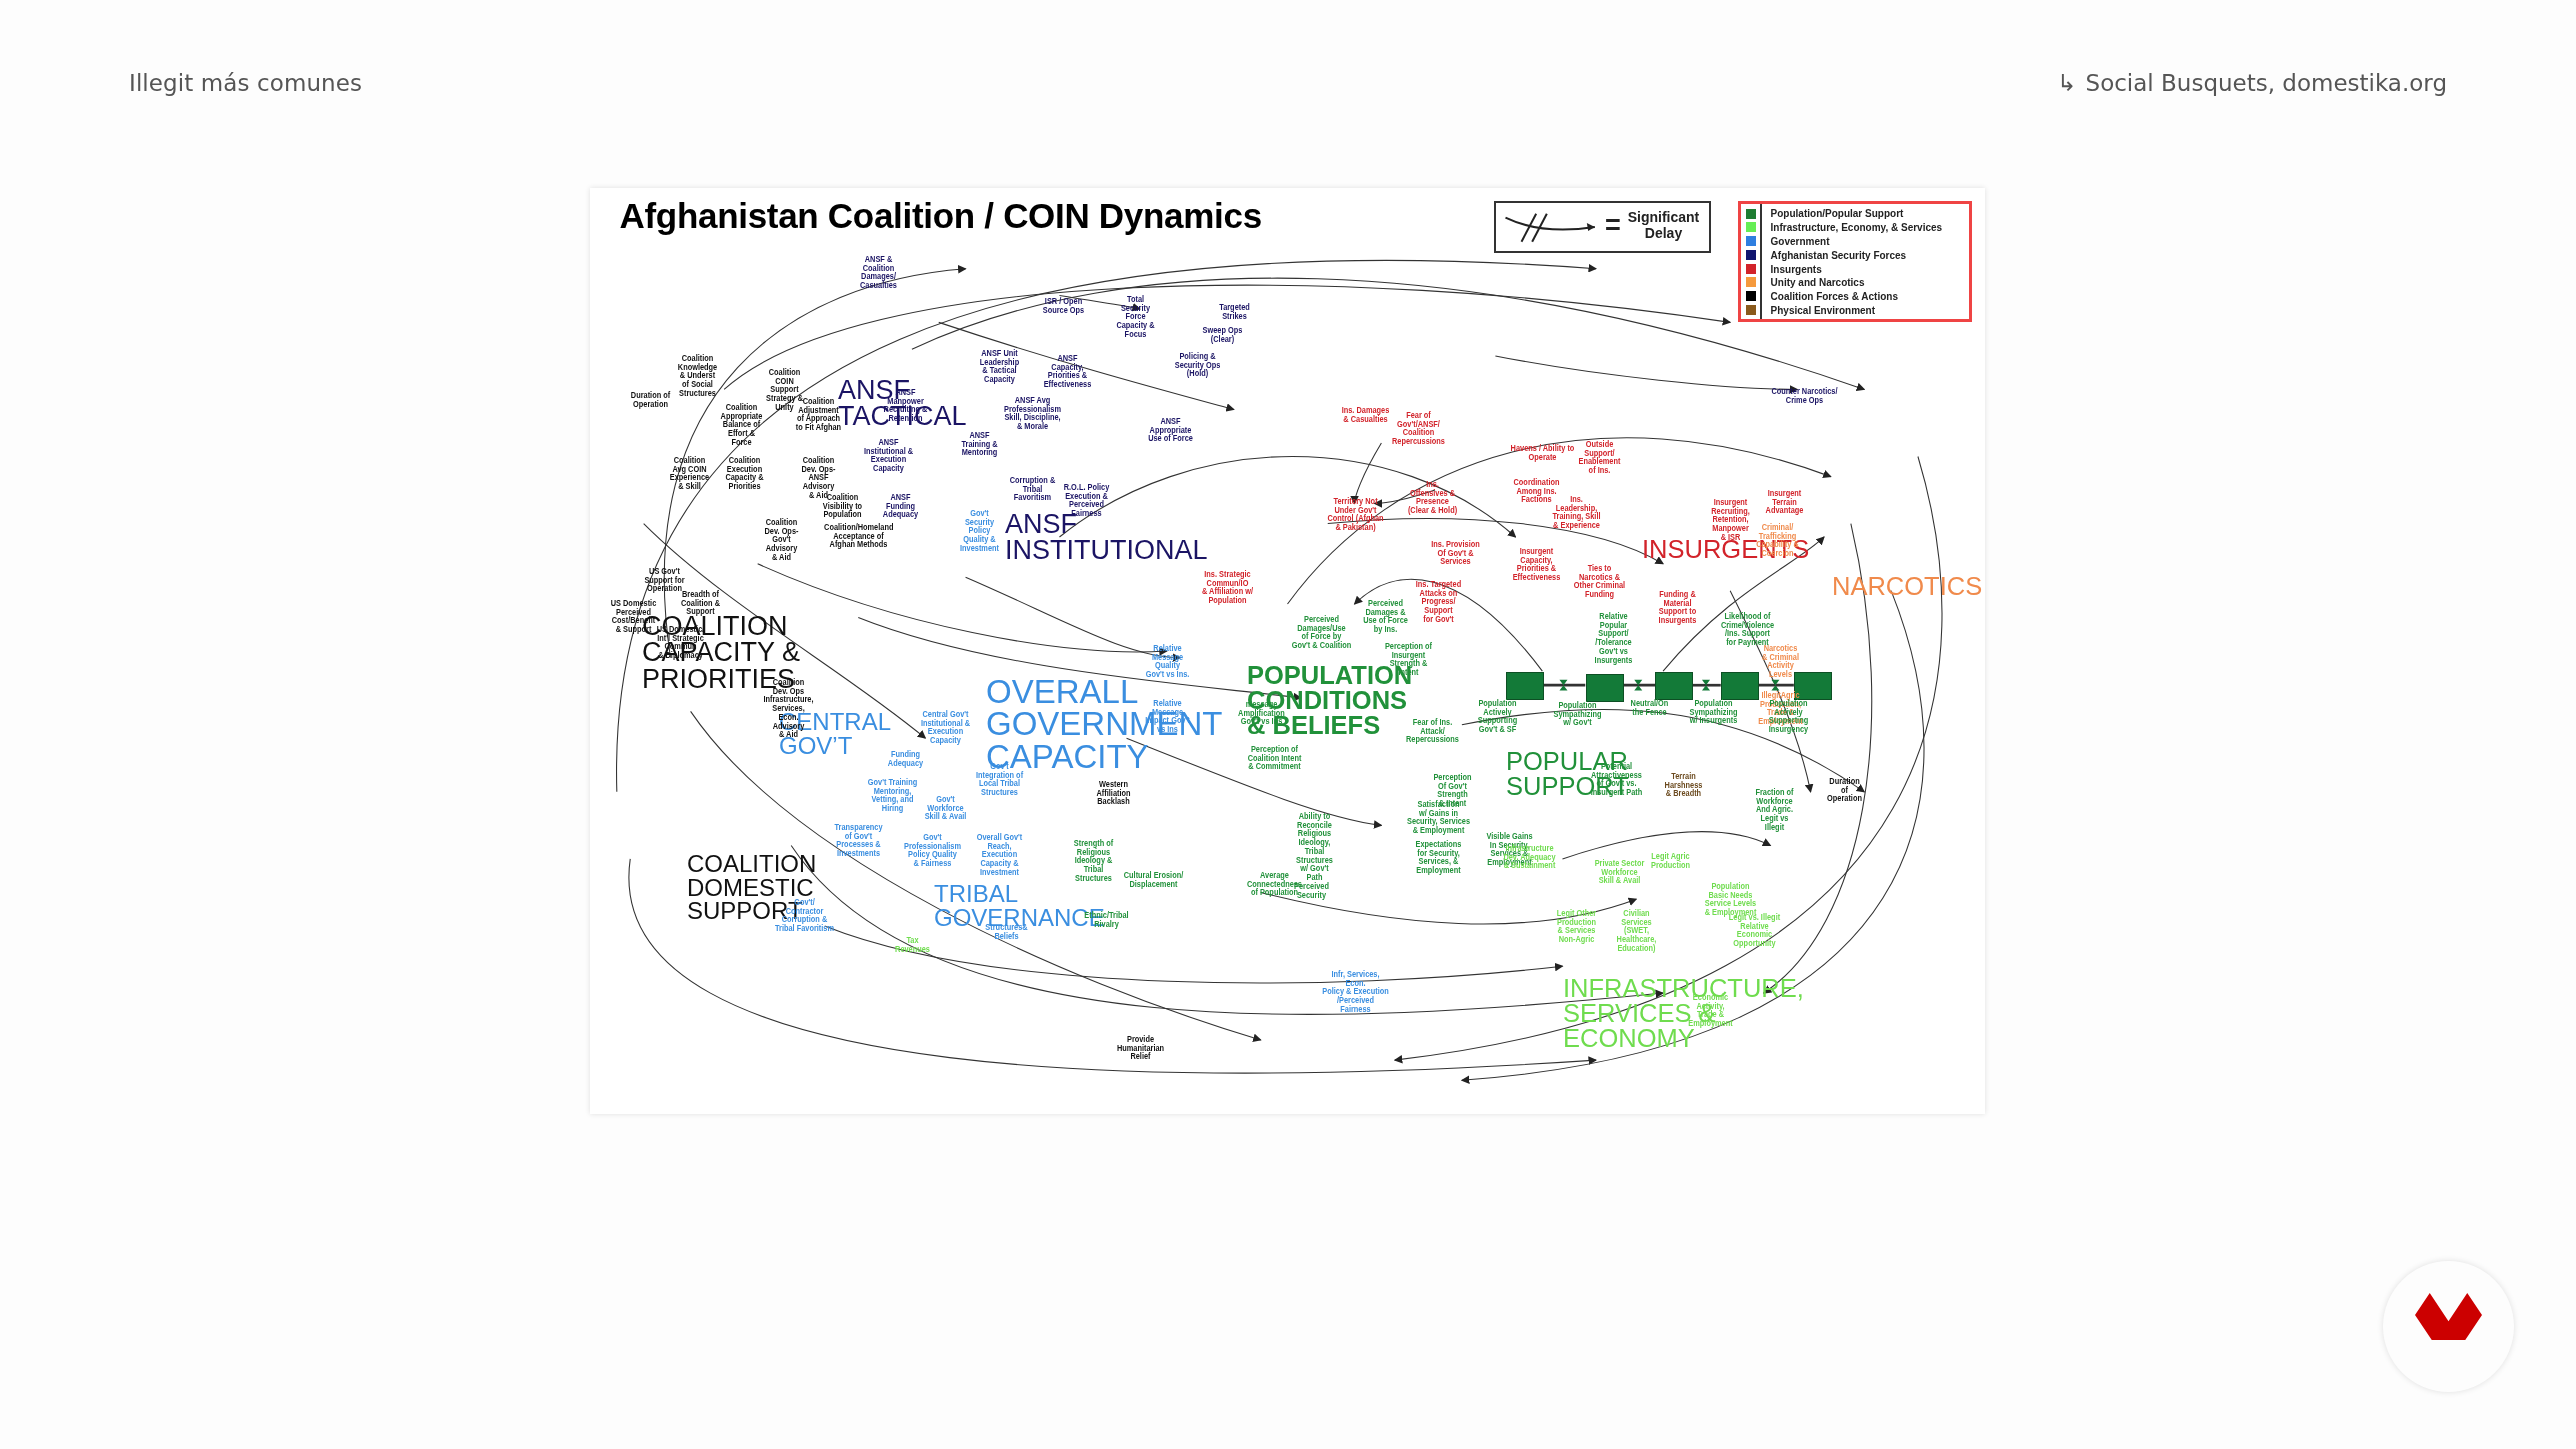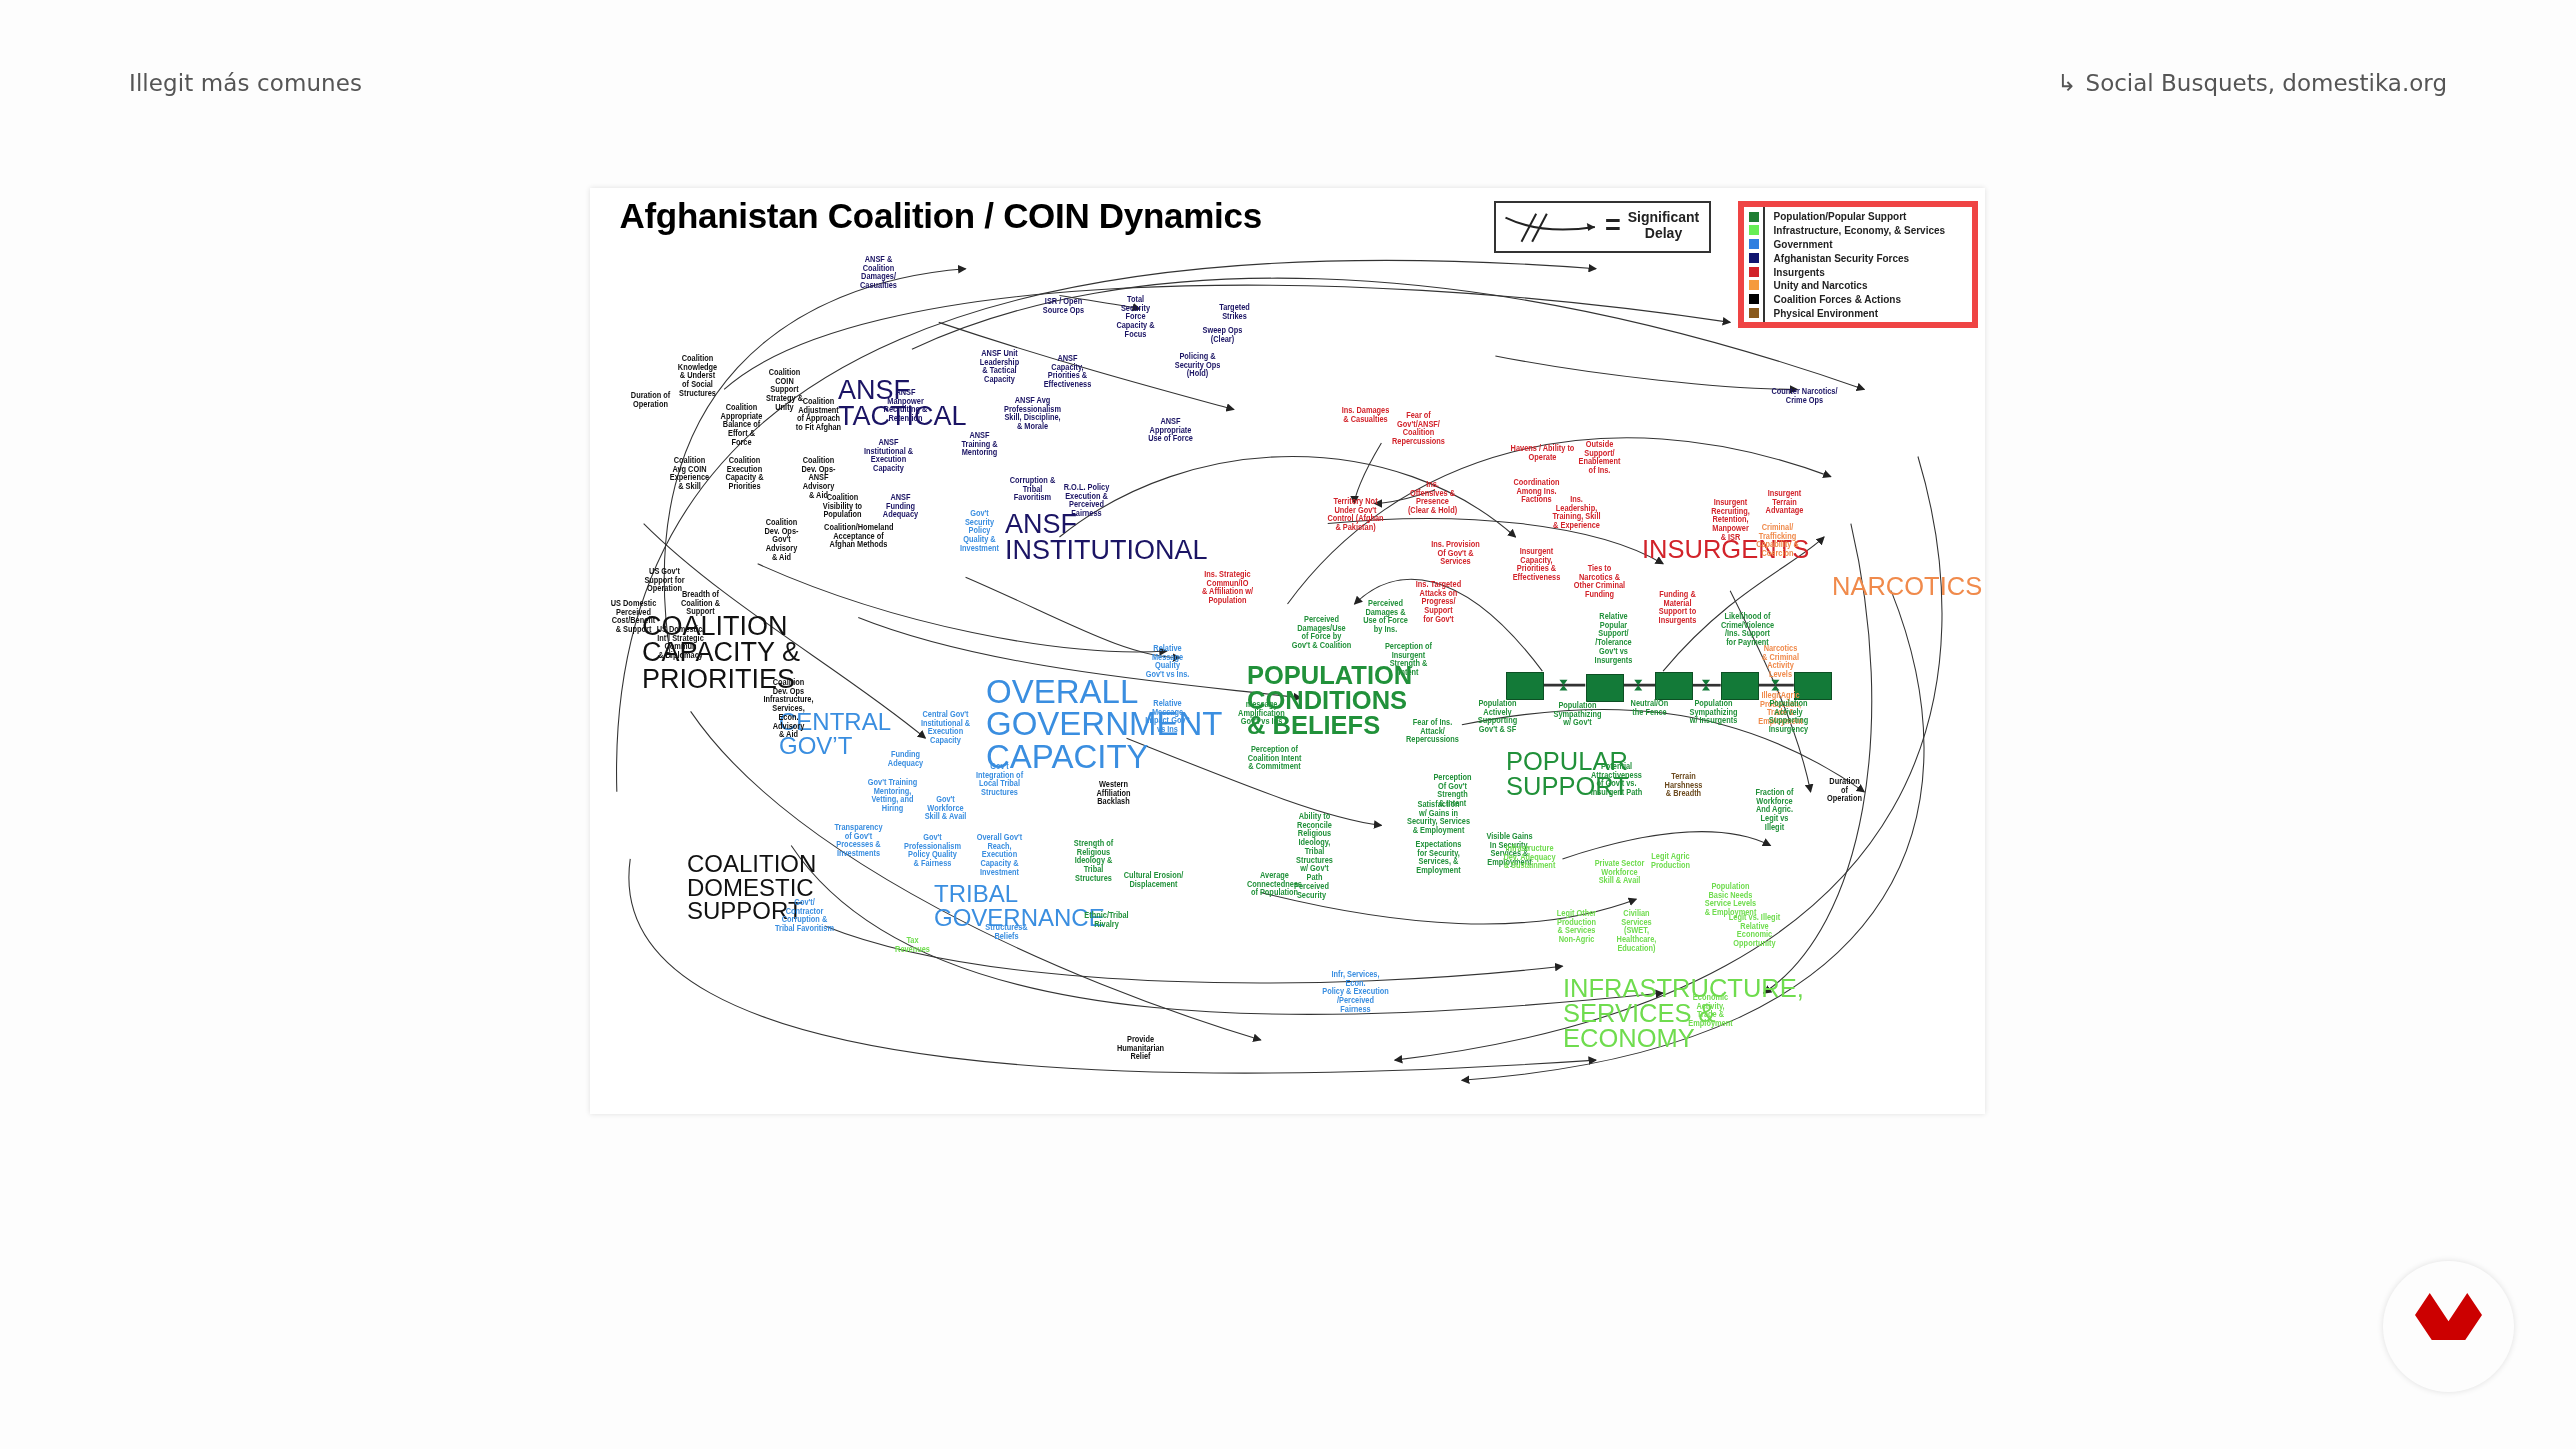--- a/index.html
+++ b/index.html
@@ -7,21 +7,21 @@
   .topbar-left{position:absolute;left:129px;top:70px;font-size:23px;color:#555;font-family:"DejaVu Sans",sans-serif;letter-spacing:0.1px;}
   .topbar-right{position:absolute;right:129px;top:70px;font-size:23px;color:#555;font-family:"DejaVu Sans",sans-serif;display:flex;align-items:center;gap:9.4px;}
   .topbar-right .arrow{font-size:23px;color:#555;}
   .slide{position:absolute;left:590px;top:188px;width:1395px;height:926px;background:#fff;box-shadow:0 0 5.4px rgba(0,0,0,0.12);}
   .slide svg{position:absolute;left:0;top:0;}
   .d-title{position:absolute;left:29.5px;top:8px;font-size:35px;font-weight:bold;color:#000;font-family:"Liberation Sans",sans-serif;letter-spacing:-0.3px;}
   .delay-box{position:absolute;left:904px;top:13.4px;width:213px;height:48px;border:2px solid #333;background:#fff;}
   .delay-box svg{position:absolute;left:5.4px;top:4px;}
   .delay-eq{position:absolute;left:109px;top:6.7px;font-size:27px;font-weight:bold;color:#222;}
   .delay-text{position:absolute;left:127px;top:5.4px;width:81px;text-align:center;font-size:14px;font-weight:bold;line-height:16px;color:#222;}
-  .legend{position:absolute;left:1148px;top:13.4px;width:228px;height:115px;border:6px solid #ef4444;background:#fff;}
+  .legend{position:absolute;left:1148px;top:13.4px;width:228px;height:115px;border:3px solid #ef4444;background:#fff;}
   .legend .sep{position:absolute;left:19px;top:0;width:2px;height:100%;background:#333;}
   .legend-row{position:absolute;left:5.4px;height:13.4px;display:flex;align-items:center;}
   .legend-row .sw{width:9.4px;height:10px;margin-right:14.8px;}
   .legend-row .lbl{font-size:10px;font-weight:bold;color:#222;white-space:nowrap;}
   .node{position:absolute;text-align:center;font-weight:bold;font-family:"Liberation Sans",sans-serif;font-size:8.7px;line-height:8.7px;white-space:pre-line;transform:scaleX(0.85);transform-origin:center top;}
   .cluster{position:absolute;font-family:"Liberation Sans",sans-serif;line-height:0.98;white-space:pre-line;font-weight:normal;}
   .stock{position:absolute;width:36px;height:25.5px;background:#137a38;border:0.7px solid #0d4f24;}
   .dk{color:#1b1464;} .rd{color:#d2232a;} .gr{color:#21913a;} .lg{color:#6fdc4e;} .bl{color:#3a8ee0;} .bk{color:#111;} .or{color:#f08a4b;} .br{color:#6b4a1f;}
   .fab{position:absolute;left:2383px;top:1261px;width:131px;height:131px;border-radius:50%;background:#fdfdfd;box-shadow:0 0 6.7px rgba(0,0,0,0.12);}
   .fab svg{position:absolute;left:32px;top:32px;}

